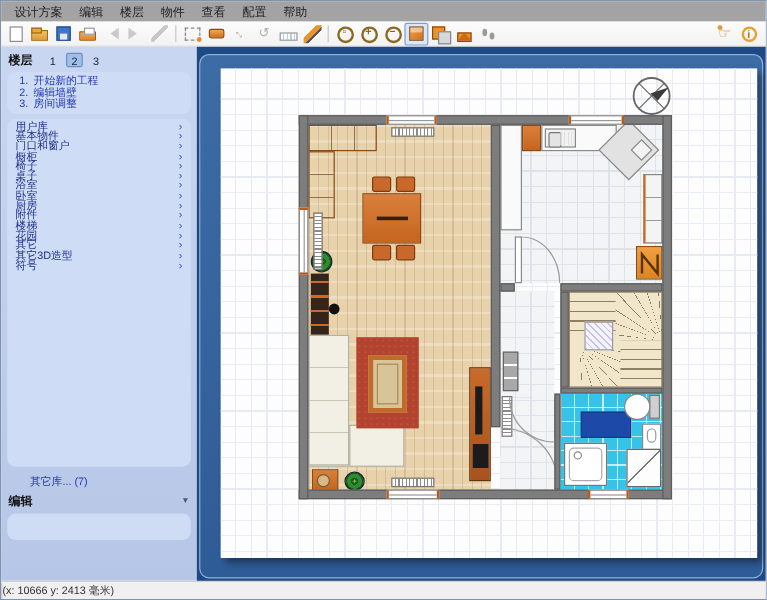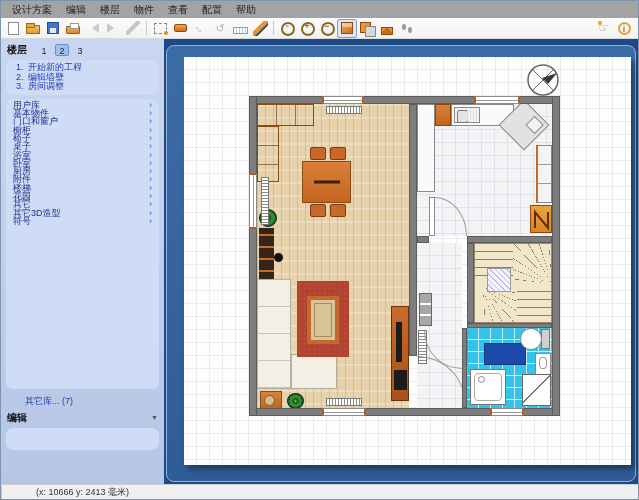--- a/index.html
+++ b/index.html
@@ -72,21 +72,21 @@
   .sb-head{font-weight:bold;font-size:10px;color:#111}
   .ftabs{display:flex;margin-left:10px;gap:4px}
   .ftab{min-width:14px;height:12px;text-align:center;font-size:9px;line-height:12px;color:#223;padding:0 2px;border:1px solid transparent}
   .ftab.active{background:#9fc0e8;border-color:#6b8fc4;border-radius:2px}
   .collapse{margin-left:auto;font-size:7px;color:#556}
   .panel{background:#cfdcf6;border-radius:7px;margin:2px 1px;padding:3px 4px}
   .step-row{display:flex;font-size:9px;line-height:8.6px;color:#2238b0;padding:0 2px;margin:0 0 1px 4px}
   .step-num{width:12px}
   .searchbox{margin-left:auto;width:52px;height:12px;border:1px solid #9aa8c8;background:#fff;font-size:8px;padding:0 2px;color:#444}
   .cat-panel{flex:0 0 auto;height:290px;padding-top:2px}
-  .cat-row{display:flex;align-items:flex-start;height:8.3px;font-size:9px;line-height:8.4px;color:#1c2f8a;padding:0 3px}
+  .cat-row{display:flex;align-items:flex-end;height:8.3px;font-size:9px;line-height:8.4px;color:#1c2f8a;padding:0 3px}
   .cat-chev{margin-left:auto;color:#2a50c8;font-size:9px}
   .link-row{font-size:9px;color:#2238b0;margin:4px 20px 2px}
   .empty-panel{height:22px}
 
   
   .canvas{flex:1;position:relative;background:#1d4a85;overflow:hidden}
   .canvas-frame{position:absolute;left:2px;right:2px;top:6px;bottom:2px;background:linear-gradient(#3c6ca6,#2e5c97);border:1px solid #96b1d8;border-radius:8px}
   .page{position:absolute;left:17px;top:11px;width:447px;height:408px;background-color:#fdfdfe;
     background-image:repeating-linear-gradient(to right,transparent 0 12px,#e8eaf4 12px 13px),repeating-linear-gradient(to bottom,transparent 0 12px,#e8eaf4 12px 13px);
     box-shadow:4px 4px 6px rgba(0,0,0,.4)}
@@ -145,21 +145,21 @@
   .basin{background:#fff;border:1px solid #888}
   .basin::before{content:"";position:absolute;inset:3px 3px 5px 3px;border:1px solid #999;border-radius:40%}
   .shower{background:#fff;border:1px solid #777}
   .shower::before{content:"";position:absolute;inset:3px;border:1px solid #aaa;border-radius:4px}
   .shower::after{content:"";position:absolute;left:7px;top:6px;width:5px;height:5px;border:1px solid #888;border-radius:50%}
   .washer{background:#fdfdfd;border:1px solid #666;background-image:linear-gradient(135deg,transparent 47%,#777 47%,#777 50%,transparent 50%)}
 
   
   .statusbar{height:15px;background:#f0f0f0;border-top:1px solid #cfcfcf;display:flex;align-items:center;font-size:9px;color:#333;flex:0 0 auto}
   .status-left{padding-left:4px;flex:1;white-space:nowrap;overflow:hidden}
-  .status-right{width:172px;border-left:1px solid #c8c8c8;text-align:center;padding-right:10px;white-space:nowrap}
+  .status-right{width:172px;border-left:1px solid #c8c8c8;text-align:left;padding-right:10px;white-space:nowrap}
 </style>
 </head>
 <body>
 
 <div class="app">
 
 
   <div class="menubar">
 
   <span class="menu-item">设计方案</span>

